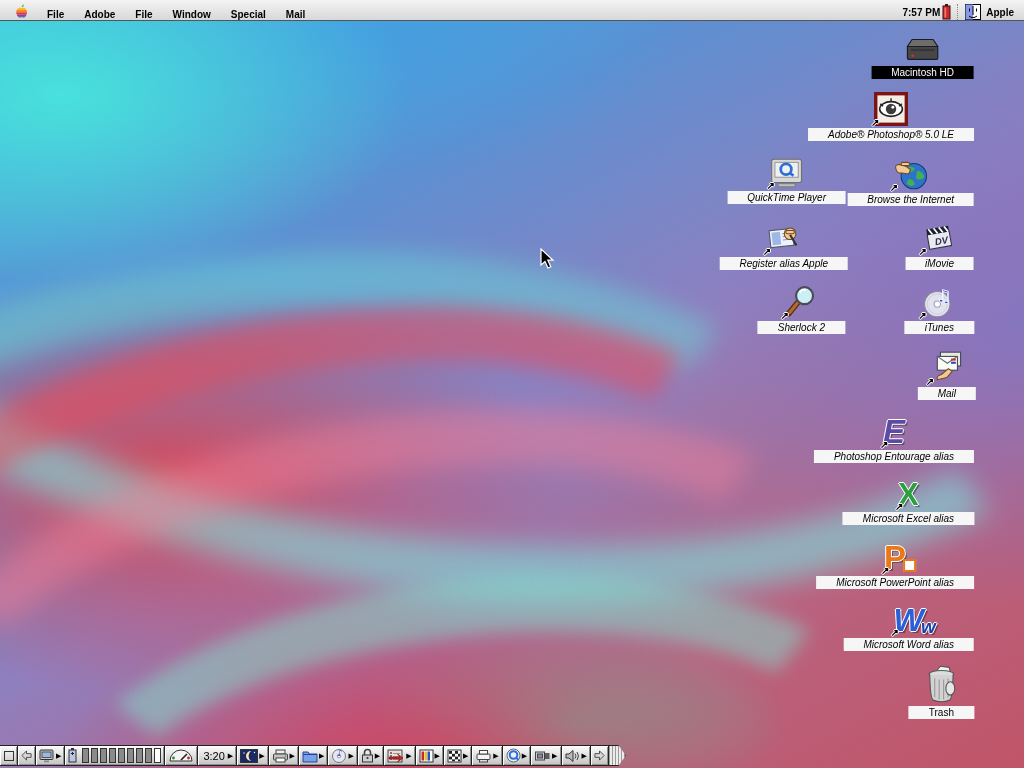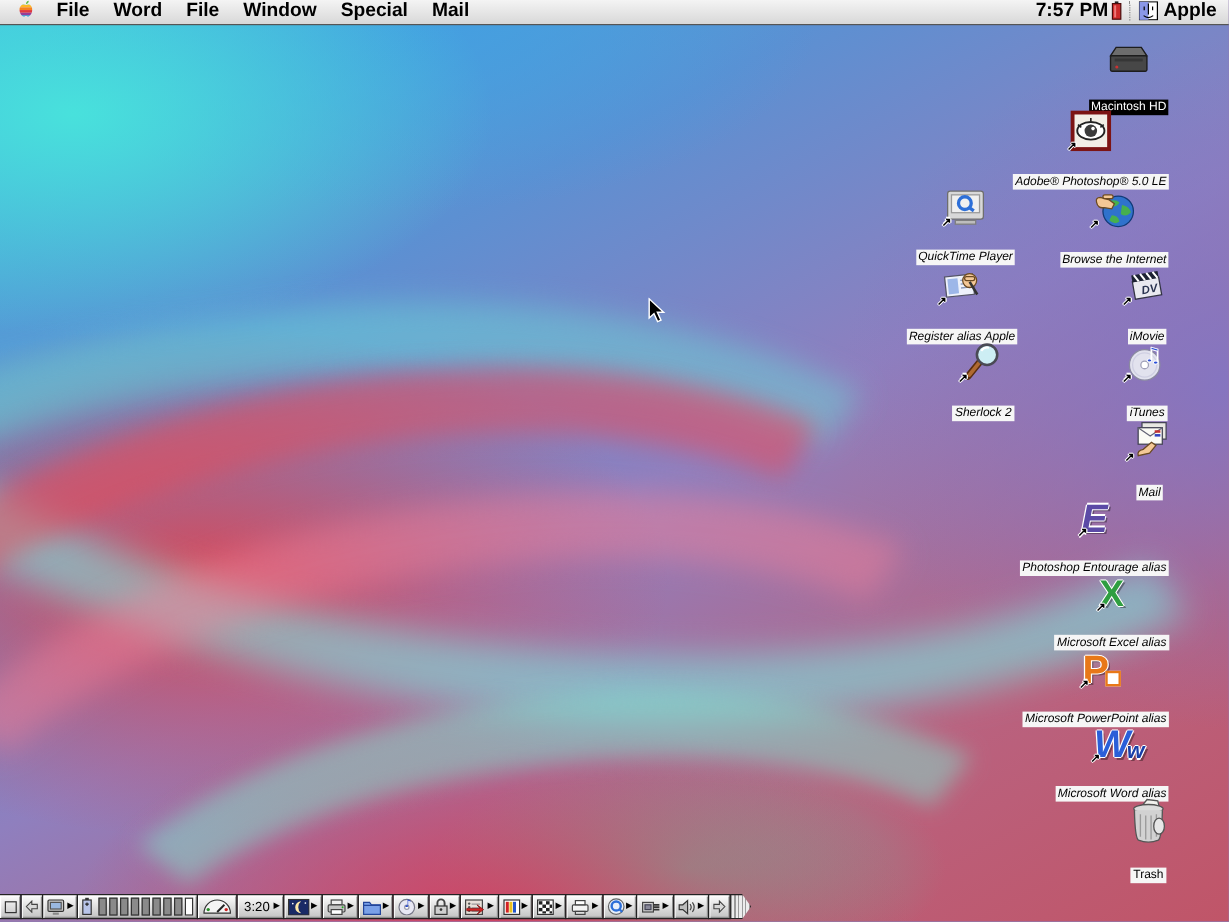--- a/index.html
+++ b/index.html
@@ -19,33 +19,33 @@
   .swirl{position:absolute;border:56px solid transparent;border-radius:50%;pointer-events:none}
   .sw1{width:1400px;height:720px;left:-320px;top:-260px;border-bottom-color:rgba(120,235,228,.55);transform:rotate(8deg);filter:blur(14px)}
   .sw2{width:1200px;height:600px;left:-420px;top:240px;border-top-color:rgba(105,220,214,.45);transform:rotate(-8deg);filter:blur(12px)}
   .sw3{width:1000px;height:520px;left:-260px;top:300px;border-top-color:rgba(238,72,84,.5);transform:rotate(-12deg);filter:blur(10px)}
   .sw4{width:760px;height:320px;left:40px;top:560px;border-top-color:rgba(130,225,205,.5);transform:rotate(-6deg);filter:blur(9px)}
   .sw5{width:900px;height:420px;left:-120px;top:400px;border-top-color:rgba(242,128,152,.45);transform:rotate(-10deg);filter:blur(12px)}
 
   
   .menubar{position:absolute;left:0;top:0;width:1024px;height:20px;z-index:10;
     background:linear-gradient(#f4f4f4,#d8d8d8);border-bottom:1px solid #555;
-    display:flex;align-items:flex-start;font-size:16px;font-weight:bold;color:#000}
+    display:flex;align-items:flex-end;font-size:10px;font-weight:bold;color:#000}
   .menu-item{padding:0 10px;cursor:default}
   .apple-wrap{padding:0 8px 0 14px;display:flex;align-items:center}
   .mb-right{margin-left:auto;display:flex;align-items:center;gap:2px;padding-right:10px}
   .mb-divider{width:1px;height:16px;border-left:1px dotted #888;margin:0 4px}
   .finder-wrap{display:flex;align-items:center;gap:5px}
 
   
   .desk-icon{position:absolute;display:flex;flex-direction:column;align-items:center;z-index:3;width:0;overflow:visible}
   .glyph{position:relative;display:flex;align-items:flex-end;justify-content:center;transform:translateX(-50%);margin-left:0}
   .desk-icon .inner{display:flex;flex-direction:column;align-items:center;transform:translateX(-50%)}
-  .icon-label{margin-top:19px;font-size:10px;line-height:13px;background:#f6f6f6;color:#000;
-    padding:0 2px;white-space:nowrap;border:0}
+  .icon-label{margin-top:2px;font-size:10px;line-height:13px;background:#f6f6f6;color:#000;
+    padding:0 20px;white-space:nowrap;border:0}
   .alias .icon-label{font-style:italic}
   .vol-label{background:#000 !important;color:#fff !important}
   .alias-badge{position:absolute;left:-3px;bottom:-2px;font-size:10px;font-weight:bold;color:#000;line-height:1;
     text-shadow:-1px 0 #fff,1px 0 #fff,0 -1px #fff,0 1px #fff}
   .bigletter{font-weight:bold;line-height:1;text-shadow:-1px 0 #fff,1px 0 #fff,0 -1px #fff,0 1px #fff,2px 2px 0 rgba(0,0,0,.35)}
 
   
   .control-strip{position:absolute;left:0;bottom:2px;height:21px;display:flex;align-items:stretch;z-index:5}
   .cs-mod{box-sizing:border-box;border:1px solid #222;margin-left:-1px;
     background:linear-gradient(#fdfdfd,#c2c2c2);
@@ -85,21 +85,21 @@
         <rect x="0" y="0" width="16" height="4.1" fill="#61bb46"></rect>
         <rect x="0" y="4.1" width="16" height="2.4" fill="#fdb827"></rect>
         <rect x="0" y="6.5" width="16" height="2.4" fill="#f5821f"></rect>
         <rect x="0" y="8.9" width="16" height="2.4" fill="#e03a3e"></rect>
         <rect x="0" y="11.3" width="16" height="2.4" fill="#963d97"></rect>
         <rect x="0" y="13.7" width="16" height="3.3" fill="#009ddc"></rect>
       </g>
     </svg>
   </div>
   <span class="menu-item">File</span>
-  <span class="menu-item">Word</span>
+  <span class="menu-item">Adobe</span>
   <span class="menu-item">File</span>
   <span class="menu-item">Window</span>
   <span class="menu-item">Special</span>
   <span class="menu-item">Mail</span>
 
   <div class="mb-right">
     <span>7:57 PM</span>
     <svg width="9" height="16" viewBox="0 0 9 16">
       <rect x="3" y="0" width="3" height="2" fill="#222"></rect>
       <rect x="1" y="2" width="7" height="13" fill="#cc2a2a" stroke="#4a0a0a"></rect>

